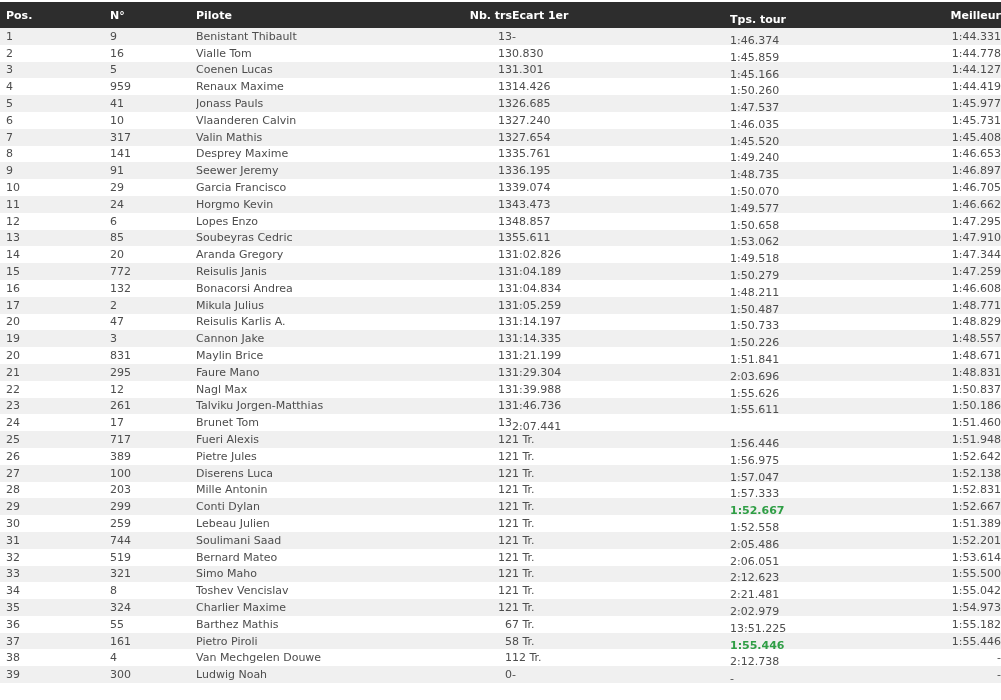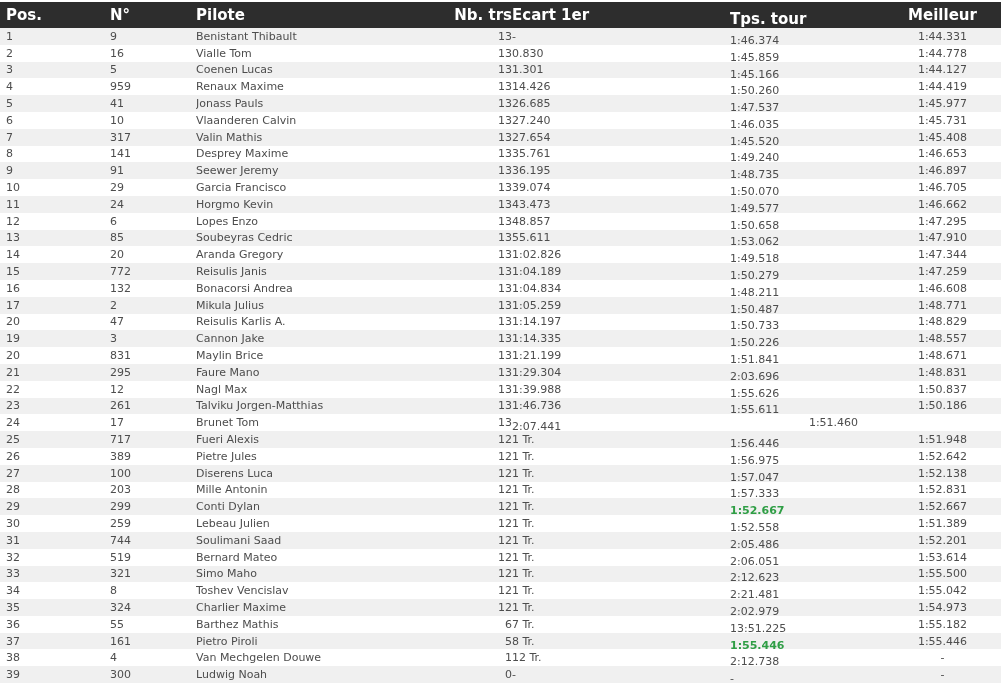--- a/index.html
+++ b/index.html
@@ -14,41 +14,41 @@
     box-sizing:border-box;
     padding-top:2px;
   }
   .thead{
     display:flex;
     height:26px;
     align-items:center;
     background:#2d2d2d;
     color:#ffffff;
     font-weight:bold;
-    font-size:15px;
+    font-size:11px;
   }
   .tr{
     display:flex;
     height:16.8px;
     align-items:center;
     background:#ffffff;
   }
   .tr.alt{background:#f0f0f0;}
   .td,.th{
     box-sizing:border-box;
     white-space:nowrap;
     overflow:hidden;
   }
   .c-pos     {width:110px;padding-left:6px;}
   .c-no      {width:86px;}
   .c-pilote  {width:152px;}
   .c-laps    {width:164px;text-align:right;}
   .c-gap     {width:218px;}
   .c-lap_time{width:160px;margin-top:8px;}
-  .c-best    {flex:1;text-align:center;padding-right:6px;}
+  .c-best    {flex:1;text-align:right;}
   .hl{font-weight:bold;}
   .partial{
     position:relative;
     height:14.8px;
     border-bottom:4px solid #0f172a;
     background:#eab308;
     margin-top:39px;
   }
   .partial .dash1{position:absolute;left:379px;top:0;line-height:14.8px;}
   .partial .dash2{position:absolute;left:584px;top:0;line-height:14.8px;}

